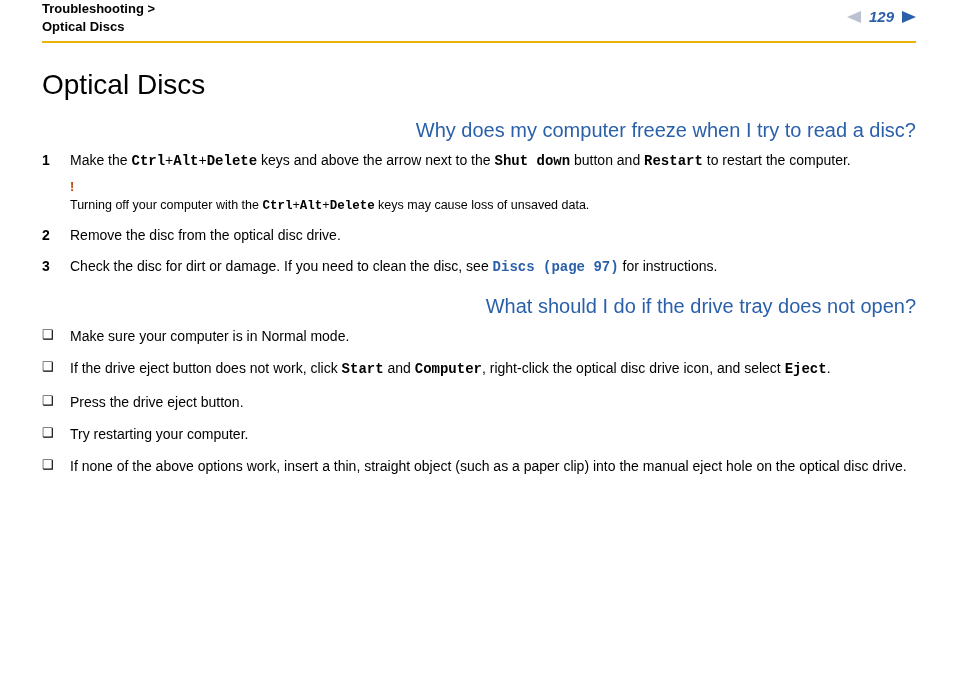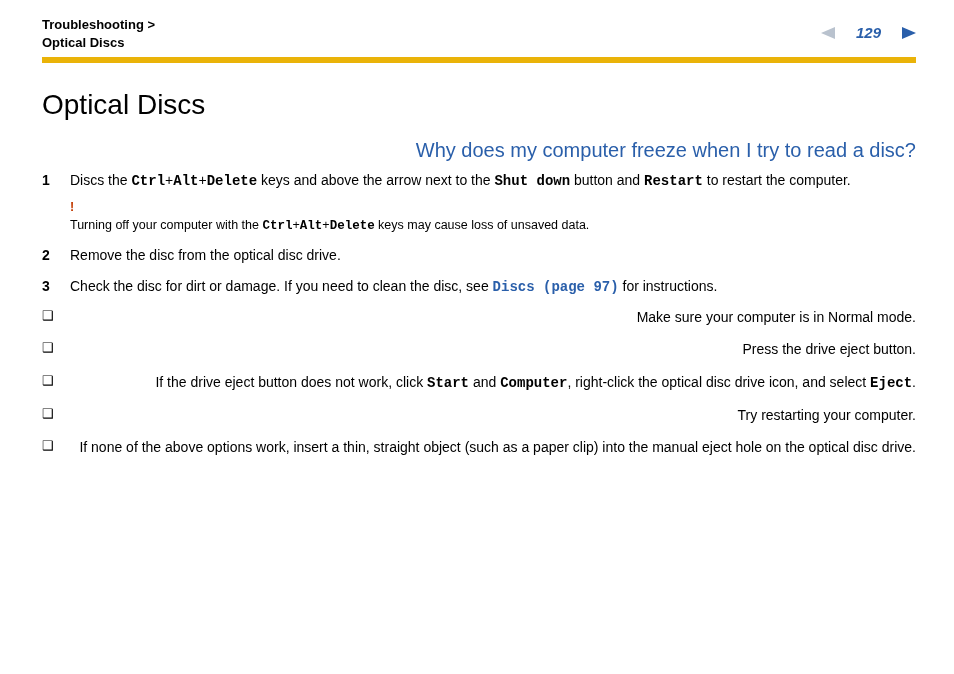--- a/index.html
+++ b/index.html
@@ -15,33 +15,32 @@
     padding: 0 38px 0 42px;
     box-sizing: border-box;
     width: 100%;
   }
   .header {
     display: flex;
     justify-content: space-between;
     align-items: flex-start;
     padding-top: 0;
     padding-bottom: 6px;
-    border-bottom: 6px solid #eab308;
-    margin-top: 16px;
+    border-bottom: 2px solid #eab308;
   }
   .breadcrumb {
     font-size: 13px;
     line-height: 1.35;
     font-weight: bold;
     color: #000;
   }
   .pager {
     display: flex;
     align-items: center;
-    gap: 15px;
+    gap: 2px;
     padding-top: 8px;
   }
   .pager .num {
     font-size: 15px;
     font-weight: bold;
     font-style: italic;
     color: #2a5faa;
     padding: 0 2px;
   }
   .page-nav-arrow {
@@ -92,21 +91,20 @@
   }
   .warn .bang {
     color: #c23a00;
     font-weight: bold;
     display: block;
   }
   ul.bullets {
     list-style: none;
     margin: 0;
     padding: 0;
-    text-align: right;
   }
   ul.bullets > li {
     position: relative;
     padding-left: 28px;
     font-size: 14px;
     margin-bottom: 12px;
     line-height: 1.45;
   }
   ul.bullets > li::before {
     content: "❑";
@@ -143,36 +141,37 @@
     </div>
   </div>
 
   <h1 class="section-title">Optical Discs</h1>
 
   <h2 class="q">Why does my computer freeze when I try to read a disc?</h2>
 
 
   <ol class="numlist">
     <li>
-      <span>Discs the </span><b>Ctrl</b><span>+</span><b>Alt</b><span>+</span><b>Delete</b><span> keys and above the arrow next to the </span><b>Shut down</b><span> button and </span><b>Restart</b><span> to restart the computer.</span>
+      <span>Make the </span><b>Ctrl</b><span>+</span><b>Alt</b><span>+</span><b>Delete</b><span> keys and above the arrow next to the </span><b>Shut down</b><span> button and </span><b>Restart</b><span> to restart the computer.</span>
       <div class="warn">
         <span class="bang">!</span>
         <span>Turning off your computer with the </span><b>Ctrl</b><span>+</span><b>Alt</b><span>+</span><b>Delete</b><span> keys may cause loss of unsaved data.</span>
       </div>
     </li>
     <li>Remove the disc from the optical disc drive.</li>
     <li>
       <span>Check the disc for dirt or damage. If you need to clean the disc, see </span><b><span class="link">Discs (page 97)</span></b><span> for instructions.</span>
     </li>
   </ol>
 
+  <h2 class="q">What should I do if the drive tray does not open?</h2>
 
   <ul class="bullets">
     <li>Make sure your computer is in Normal mode.</li>
-    <li>Press the drive eject button.</li>
     <li>
       <span>If the drive eject button does not work, click </span><b>Start</b><span> and </span><b>Computer</b><span>, right-click the optical disc drive icon, and select </span><b>Eject</b><span>.</span>
     </li>
+    <li>Press the drive eject button.</li>
     <li>Try restarting your computer.</li>
     <li>If none of the above options work, insert a thin, straight object (such as a paper clip) into the manual eject hole on the optical disc drive.</li>
   </ul>
 
 </div>
 
 </body></html>

